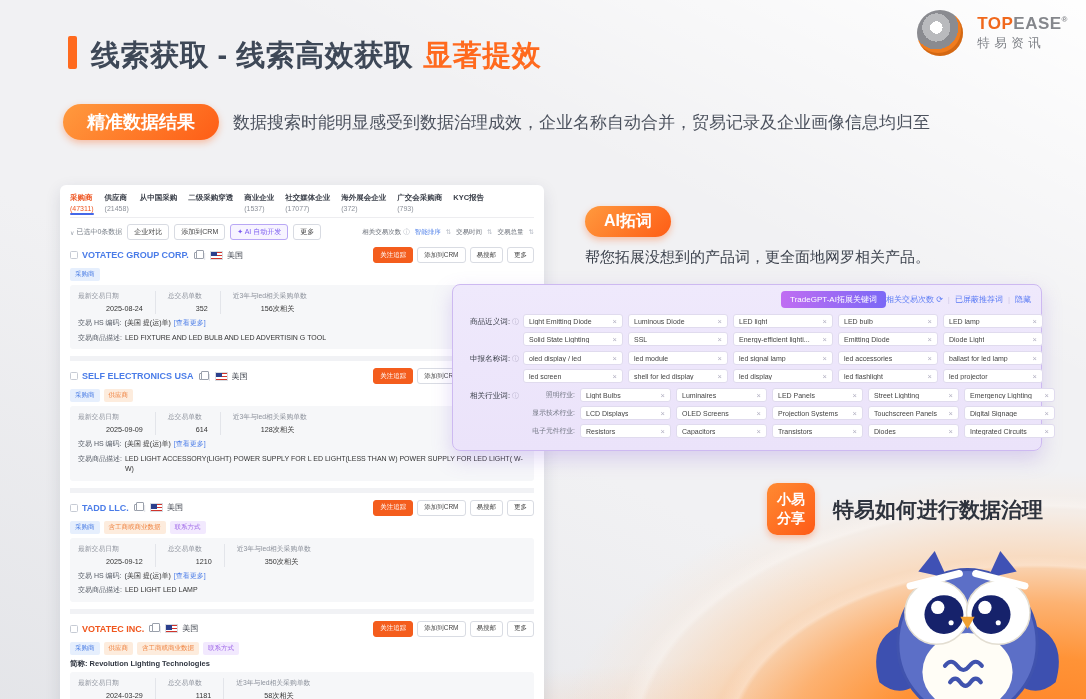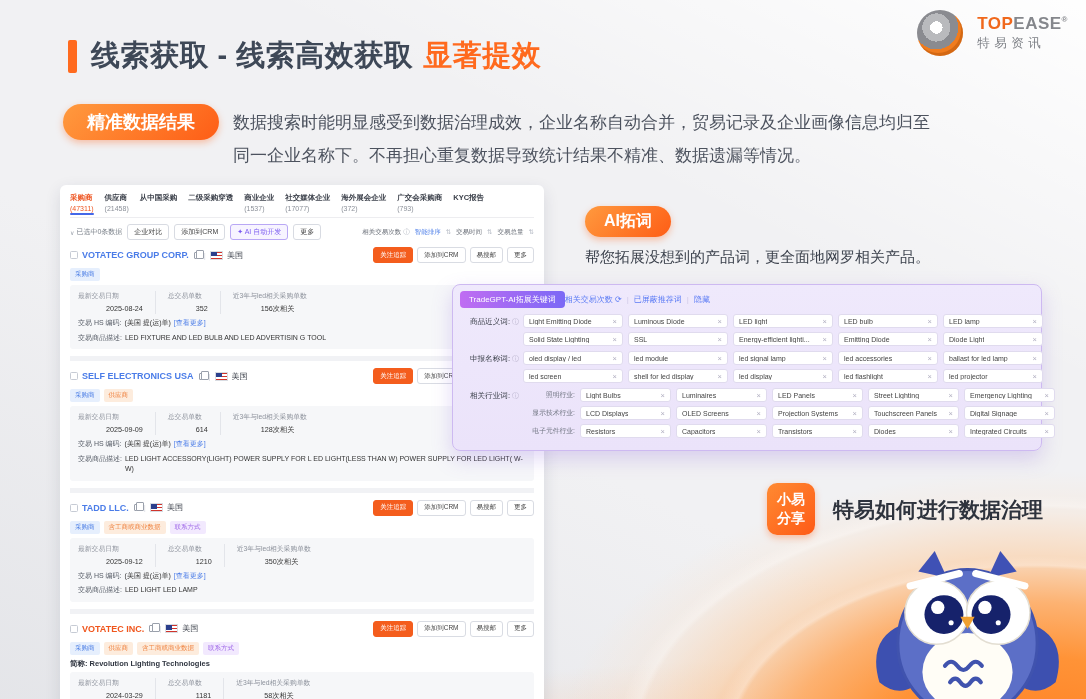--- a/index.html
+++ b/index.html
@@ -14,21 +14,21 @@
   
   .corner{
     position:absolute; right:0; bottom:0; width:640px; height:340px; z-index:1;
     background:
       radial-gradient(ellipse 600px 360px at 92% 114%, transparent 66%, rgba(255,255,255,.28) 67%, transparent 70%),
       radial-gradient(ellipse 560px 330px at 92% 114%, transparent 54%, rgba(255,255,255,.30) 55%, transparent 58%),
       radial-gradient(ellipse 520px 300px at 92% 114%, #ff7f22 0%, #ff9337 30%, rgba(255,167,91,.85) 48%, rgba(255,199,147,.5) 64%, rgba(255,221,189,.25) 78%, rgba(255,235,215,0) 92%),
       radial-gradient(ellipse 760px 130px at 55% 116%, rgba(255,176,118,.35), transparent 72%);
   }
   
-  .title-row{ position:absolute; left:36px; top:36px; display:flex; align-items:center; z-index:2;padding-left:32px;}
+  .title-row{ position:absolute; left:36px; top:36px; display:flex; z-index:2;padding-left:32px;}
   .title-bar{ width:9px; height:33px; background:#ff6a1e; border-radius:2px; margin-right:14px;}
   .title{ font-size:29px; font-weight:bold; color:#3e4857; letter-spacing:.5px;}
   .title .hl{ color:#ff6a1e; margin-left:10px;}
   .logo{ position:absolute; right:18px; top:10px; display:flex; align-items:center; gap:14px; z-index:2;}
   .logo-mark{ width:46px; height:46px; border-radius:50%;
     background: radial-gradient(circle at 42% 38%, #ffffff 0 16%, #b9babd 16% 36%, #8a8b90 36% 56%, #f07c1e 56% 100%);
     box-shadow: inset -2px -3px 0 rgba(160,70,0,.35);}
   .logo-en{ font-size:17px; font-weight:bold; letter-spacing:.5px; line-height:1;}
   .logo-en .top{ color:#f0681c;} .logo-en .ease{ color:#85878c;}
   .logo-en .reg{ font-size:8px; color:#85878c; vertical-align:super;}
@@ -88,21 +88,21 @@
   .kv-lab{ color:#565c66; white-space:nowrap; flex:none;}
   .kv-val{ color:#333; margin-left:3px;}
   .more-link{ color:#4a7ce8; margin-left:3px; cursor:pointer; text-decoration:none; white-space:nowrap;}
   
   .ai-badge{ position:absolute; left:585px; top:206px; font-size:16px; padding:5px 19px; border-radius:16px; z-index:2;}
   .ai-desc{ position:absolute; left:585px; top:248px; font-size:15px; color:#3c424d; z-index:2;}
   
   .panel{ position:absolute; left:452px; top:284px; width:590px; z-index:5;
     background:linear-gradient(180deg,#efe9fc,#ebe3fa); border:1px solid #cdb9f1; border-radius:8px;
     box-shadow:0 8px 20px rgba(140,100,220,.25); padding-bottom:7px;}
-  .panel-head{ display:flex; justify-content:flex-start; align-items:center; padding:6px 10px 6px 7px;}
+  .panel-head{ display:flex; justify-content:flex-end; align-items:center; padding:6px 10px 6px 7px;}
   .tg-tag{ background:linear-gradient(90deg,#c06df2,#7b68f6); color:#fff; font-size:8px; padding:3px 9px; border-radius:4px;}
   .panel-links{ display:flex; align-items:center; gap:5px; font-size:8px; color:#5b7bf5;}
   .panel-links .sep{ color:#cfc8e6;}
   .panel-links a{ color:#5b7bf5; text-decoration:none; cursor:pointer;}
   .tg-row{ display:flex; margin:0 8px 1px 8px;}
   .tg-label{ width:58px; flex:none; display:flex; justify-content:flex-end; gap:2px; font-size:7.6px; color:#3a3f49; padding-top:2.5px;}
   .tg-label .info{ color:#b9b3cc; font-size:7px;}
   .tg-content{ flex:1; margin-left:4px;}
   .tg-line{ display:flex; gap:5px; margin-bottom:4px; align-items:center;}
   .tg-sub{ width:52px; flex:none; text-align:right; font-size:6.8px; color:#6f7480;}
@@ -136,21 +136,20 @@
     <div class="logo-mark"></div>
     <div>
       <div class="logo-en"><span class="top">TOP</span><span class="ease">EASE</span><span class="reg">®</span></div>
       <div class="logo-cn">特易资讯</div>
     </div>
   </div>
 
   <div class="badge-pill badge1">精准数据结果</div>
   <div class="para">
     <div>数据搜索时能明显感受到数据治理成效，企业名称自动合并，贸易记录及企业画像信息均归至</div>
-    <div>同一企业名称下。不再担心重复数据导致统计结果不精准、数据遗漏等情况。</div>
   </div>
 
   <div class="card">
     <div class="tabs">
         <div class="tab active">
           <div class="tab-label">采购商</div>
           <div class="tab-count">(47311)</div>
         </div>
         <div class="tab">
           <div class="tab-label">供应商</div>

